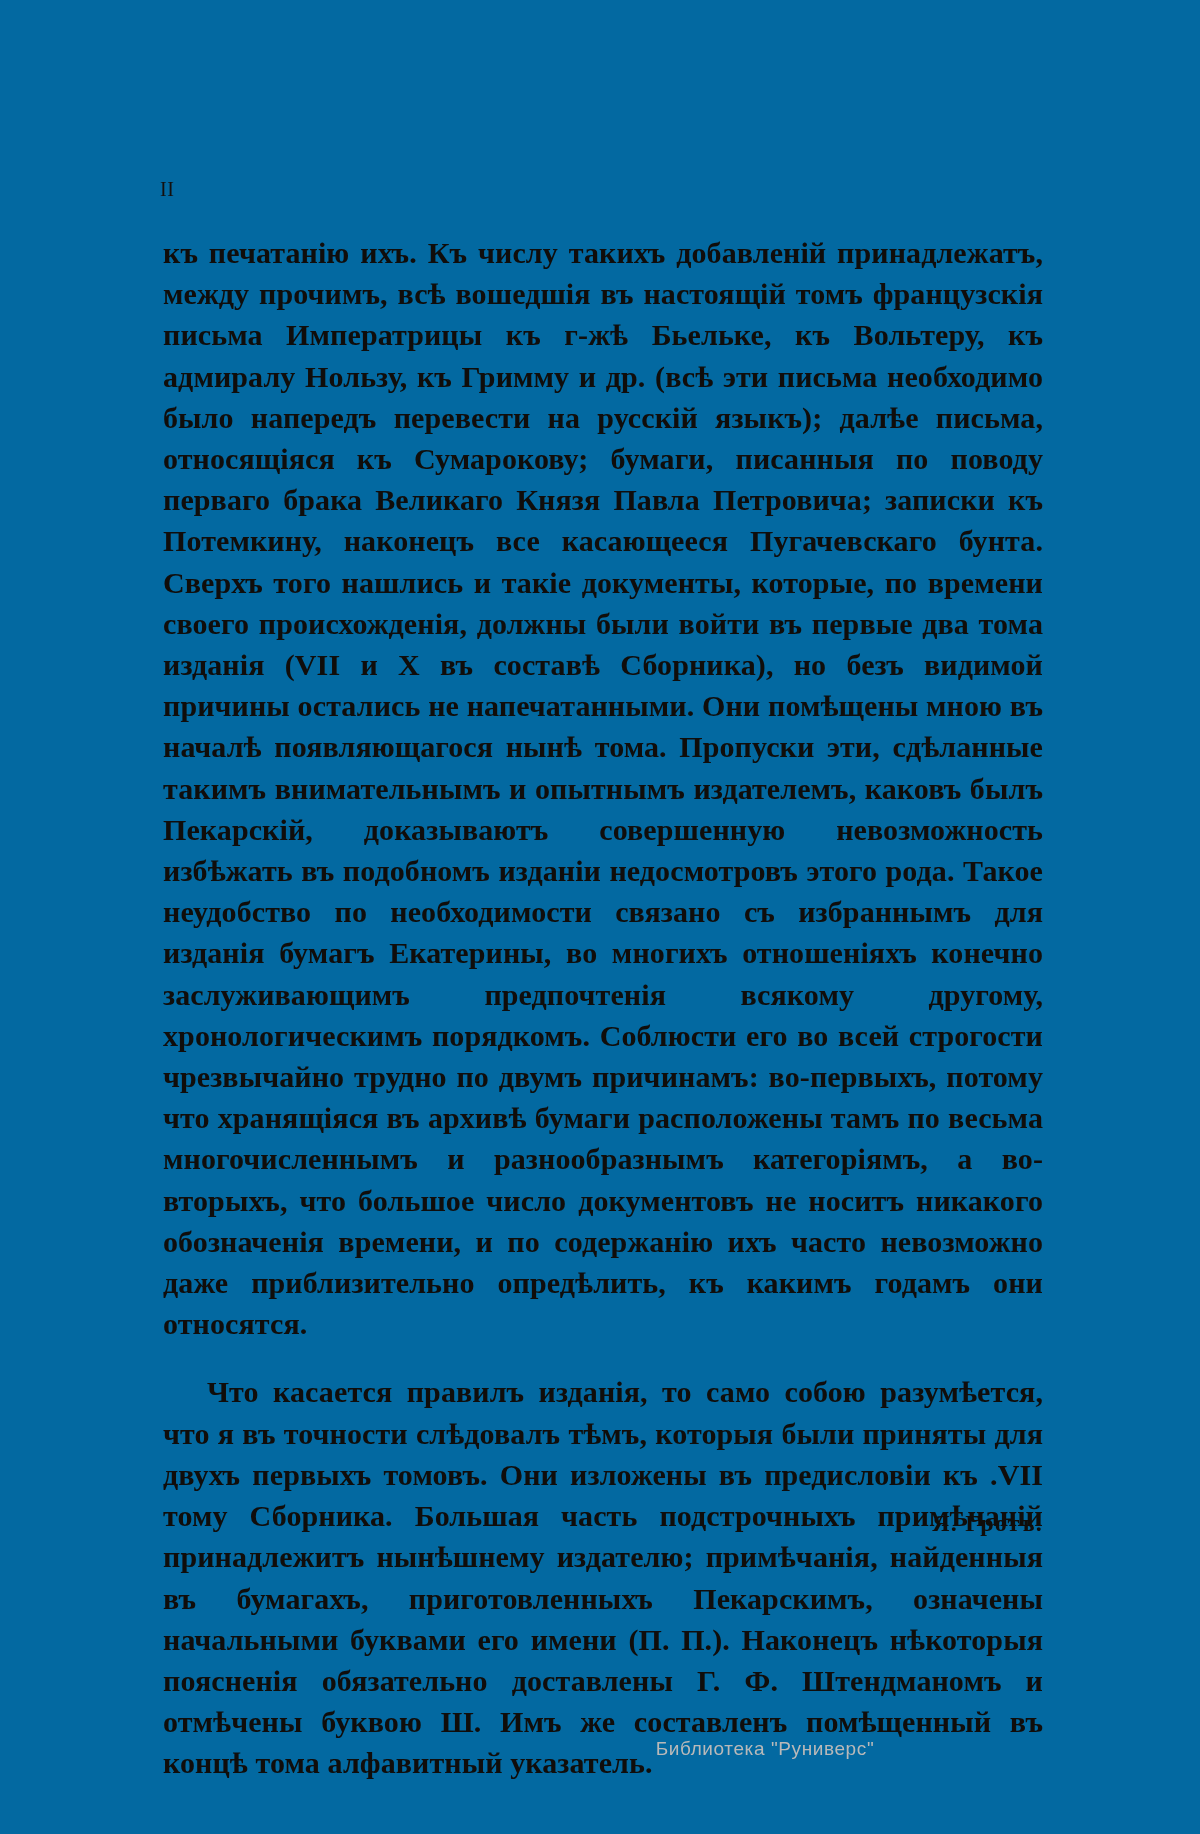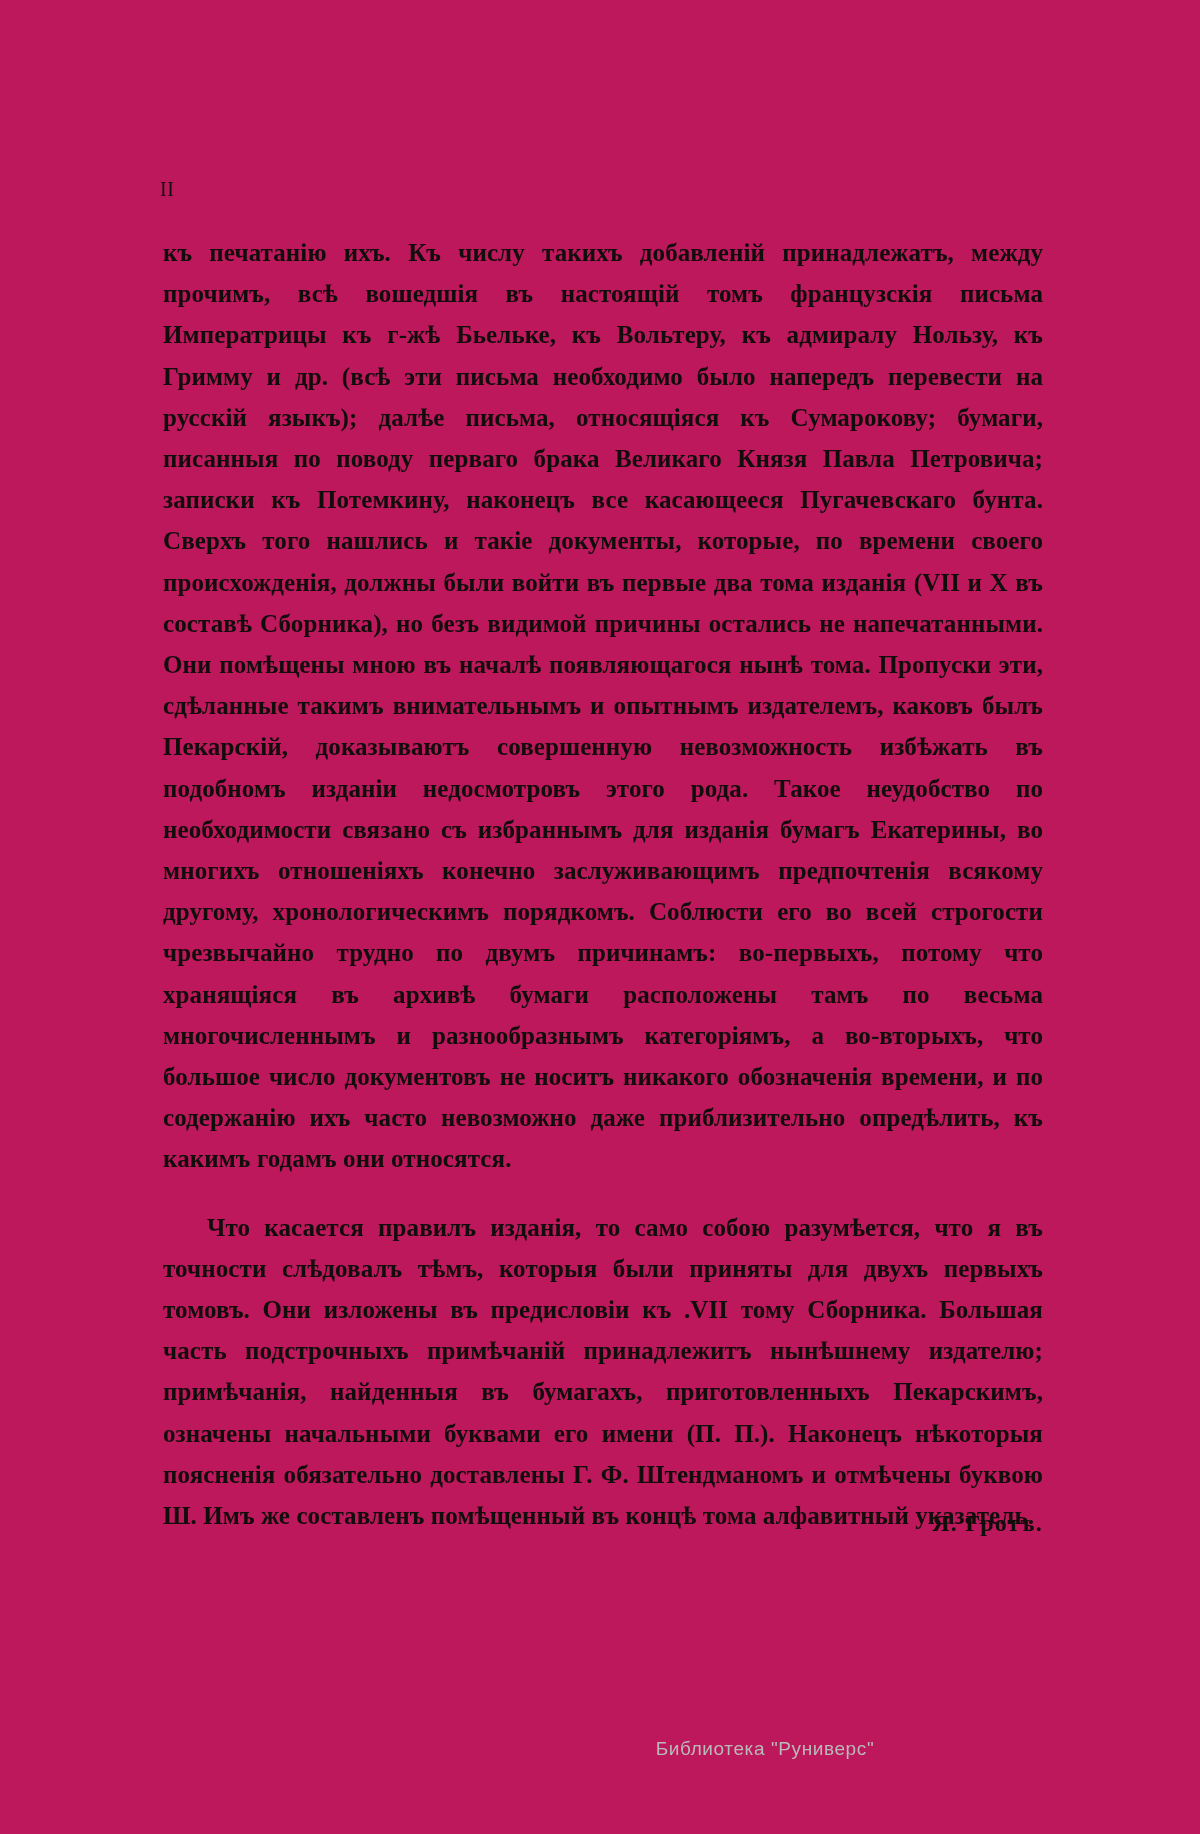--- a/index.html
+++ b/index.html
@@ -13,21 +13,21 @@
     position: relative;
     font-family: "Liberation Serif", serif;
     color: #000000;
     overflow: hidden;
   }
   .page {
     position: absolute;
     left: 0; top: 0;
     width: 1200px;
     height: 1834px;
-    background: #be185d;
+    background: #0369a1;
   }
   .page-number {
     position: absolute;
     left: 160px;
     top: 178px;
     font-family: "Liberation Serif", serif;
     font-size: 20px;
     letter-spacing: 0.5px;
     color: #14100e;
   }
@@ -35,21 +35,21 @@
     position: absolute;
     left: 163px;
     top: 232px;
     width: 880px;
   }
   .para {
     margin: 0 0 0 0;
     text-align: justify;
     text-justify: inter-word;
     font-family: "Liberation Serif", serif;
-    font-size: 25px;
+    font-size: 30px;
     line-height: 41.2px;
     color: #100d0b;
     font-weight: 600;
     letter-spacing: 0.1px;
     text-indent: 0;
   }
   .para + .para {
     text-indent: 44px;
     margin-top: 27px;
   }

